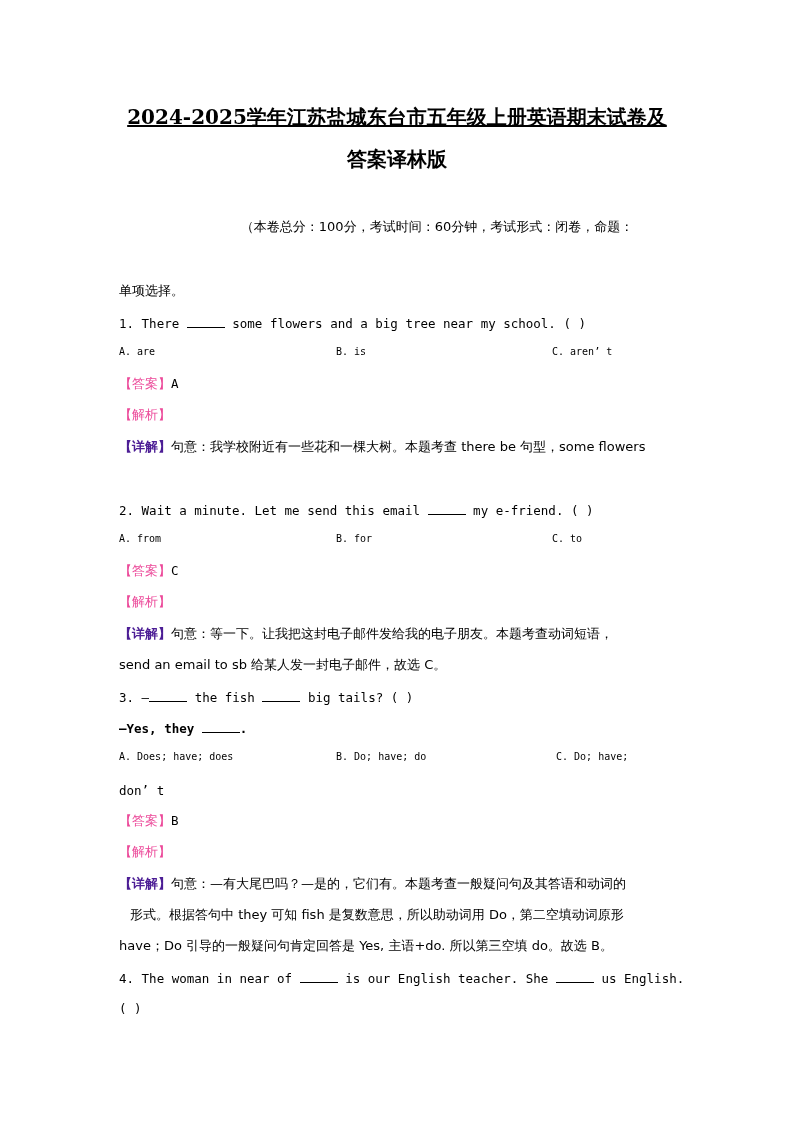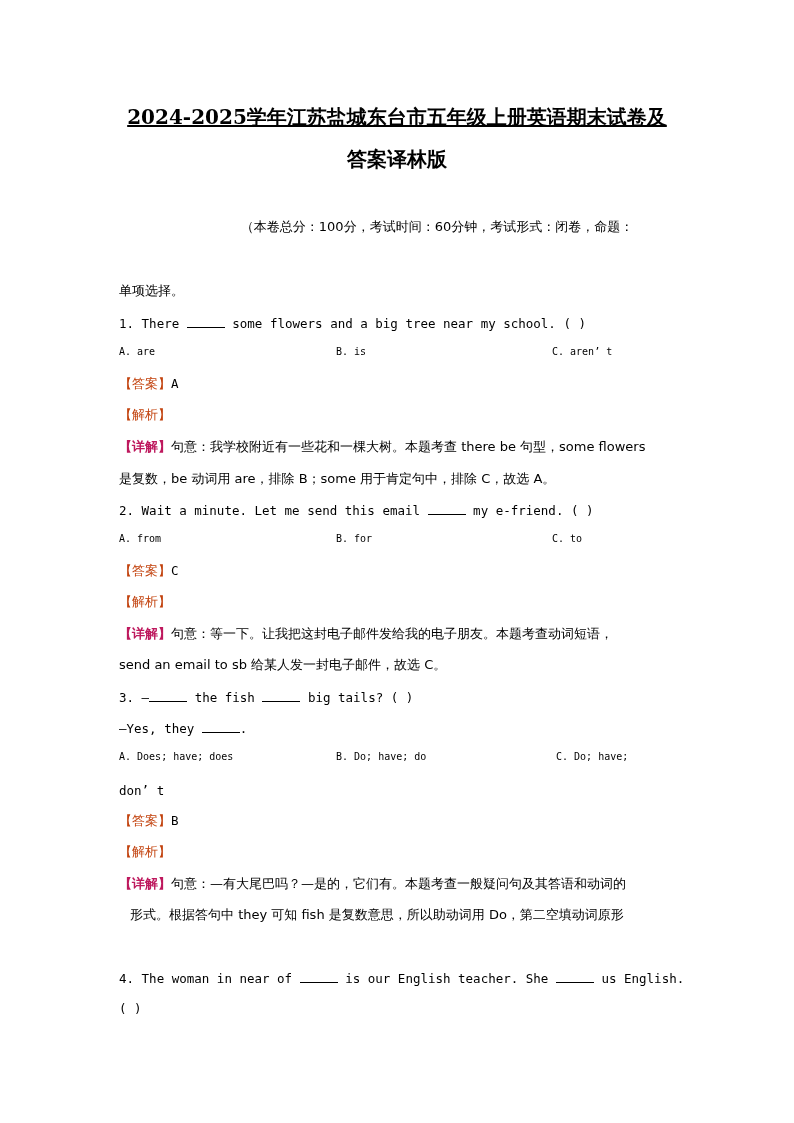--- a/index.html
+++ b/index.html
@@ -11,22 +11,22 @@
   .t1 { top: 104px; text-decoration: underline; }
   .t2 { top: 146px; }
   .center { position: absolute; left: 0; width: 794px; text-align: center; font-size: 13px;
             font-family: "DejaVu Sans", sans-serif; }
   .line { position: absolute; left: 119px; font-size: 12.5px; white-space: nowrap;
           font-family: "DejaVu Sans Mono", "Liberation Mono", monospace; }
   .cn { font-family: "DejaVu Sans", sans-serif; font-size: 13px; }
   .blank { display: inline-block; width: 38px; border-bottom: 1px solid #000; height: 12px; vertical-align: baseline; }
   .opt { position: absolute; font-size: 10px; white-space: nowrap;
          font-family: "DejaVu Sans Mono", "Liberation Mono", monospace; }
-  .tag { color: #c2410c; font-family: "DejaVu Sans", sans-serif; font-size: 13px; }
-  .tag-dark { color: #be185d; font-family: "DejaVu Sans", sans-serif; font-size: 13px; font-weight: bold; }
+  .tag { color: #ec4899; font-family: "DejaVu Sans", sans-serif; font-size: 13px; }
+  .tag-dark { color: #4c1d95; font-family: "DejaVu Sans", sans-serif; font-size: 13px; font-weight: bold; }
 </style>
 </head>
 <body>
 
 <div class="page">
 
   <div class="title t1">2024-2025学年江苏盐城东台市五年级上册英语期末试卷及</div>
   <div class="title t2">答案译林版</div>
 
   <div class="center" style="top:218px;margin-left:40px;">（本卷总分：100分，考试时间：60分钟，考试形式：闭卷，命题：</div>
@@ -45,21 +45,20 @@
   <div class="opt" style="top:346px; left:552px;">C. aren’ t</div>
   <div class="line" style="top:375px;">
     <span class="tag">【答案】</span><span>A</span>
   </div>
   <div class="line" style="top:406px;">
     <span class="tag">【解析】</span>
   </div>
   <div class="line cn" style="top:438px;">
     <span class="tag-dark">【详解】</span><span>句意：我学校附近有一些花和一棵大树。本题考查 there be 句型，some flowers</span>
   </div>
-  <div class="line cn" style="top:470px;">是复数，be 动词用 are，排除 B；some 用于肯定句中，排除 C，故选 A。</div>
 
   <div class="line" style="top:502px;">
     <span>2.</span>
     <span>Wait a minute. Let me send this email</span>
     <span class="blank"></span>
     <span>my e-friend. (    )</span>
   </div>
   <div class="opt" style="top:533px; left:119px;">A. from</div>
   <div class="opt" style="top:533px; left:336px;">B. for</div>
   <div class="opt" style="top:533px; left:552px;">C. to</div>
@@ -74,38 +73,39 @@
   </div>
   <div class="line cn" style="top:656px;">send an email to sb 给某人发一封电子邮件，故选 C。</div>
 
   <div class="line" style="top:689px;">
     <span>3.</span>
     <span>—</span><span class="blank"></span>
     <span>the fish</span>
     <span class="blank"></span>
     <span>big tails? (    )</span>
   </div>
-  <div class="line" style="top:720px;">
+  <div class="line" style="top:720px;font-weight:bold;">
     <span>—Yes, they</span>
     <span class="blank"></span><span>.</span>
   </div>
   <div class="opt" style="top:751px; left:119px;">A. Does; have; does</div>
   <div class="opt" style="top:751px; left:336px;">B. Do; have; do</div>
   <div class="opt" style="top:751px; left:556px;">C. Do; have;</div>
   <div class="line" style="top:783px;">don’ t</div>
   <div class="line" style="top:812px;">
     <span class="tag">【答案】</span><span>B</span>
   </div>
   <div class="line" style="top:843px;">
     <span class="tag">【解析】</span>
   </div>
   <div class="line cn" style="top:875px;">
     <span class="tag-dark">【详解】</span><span>句意：—有大尾巴吗？—是的，它们有。本题考查一般疑问句及其答语和动词的</span>
   </div>
   <div class="line cn" style="top:906px;margin-left:11px;">形式。根据答句中 they 可知 fish 是复数意思，所以助动词用 Do，第二空填动词原形</div>
+  <div class="line cn" style="top:937px;">have；Do 引导的一般疑问句肯定回答是 Yes, 主语+do. 所以第三空填 do。故选 B。</div>
 
   <div class="line" style="top:970px;">
     <span>4.</span>
     <span>The woman in near of</span>
     <span class="blank"></span>
     <span>is our English teacher. She</span>
     <span class="blank"></span>
     <span>us English.</span>
   </div>
   <div class="line" style="top:1001px;">(    )</div>

